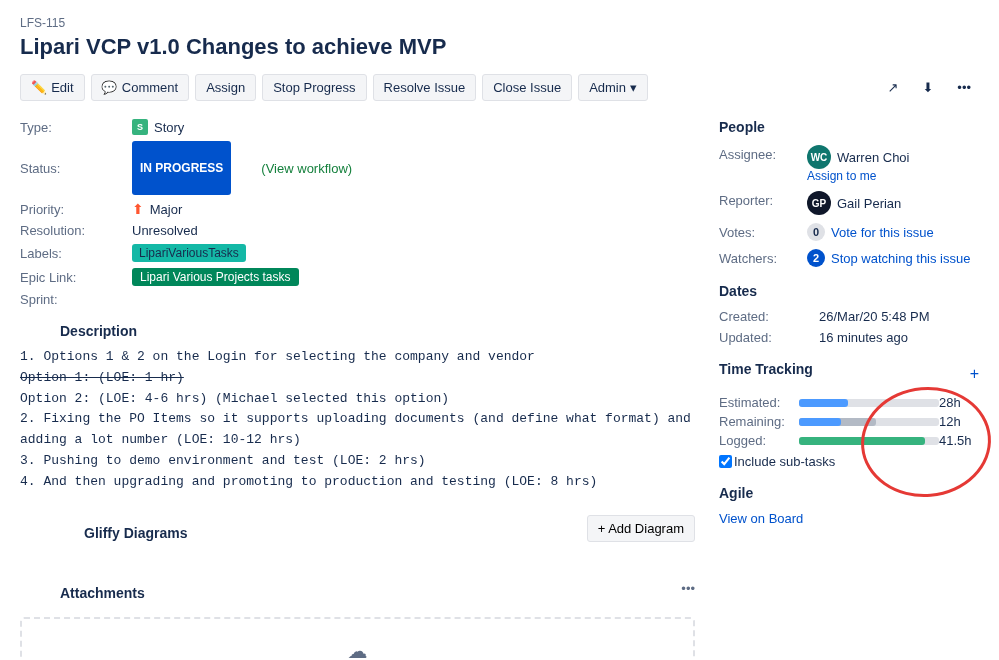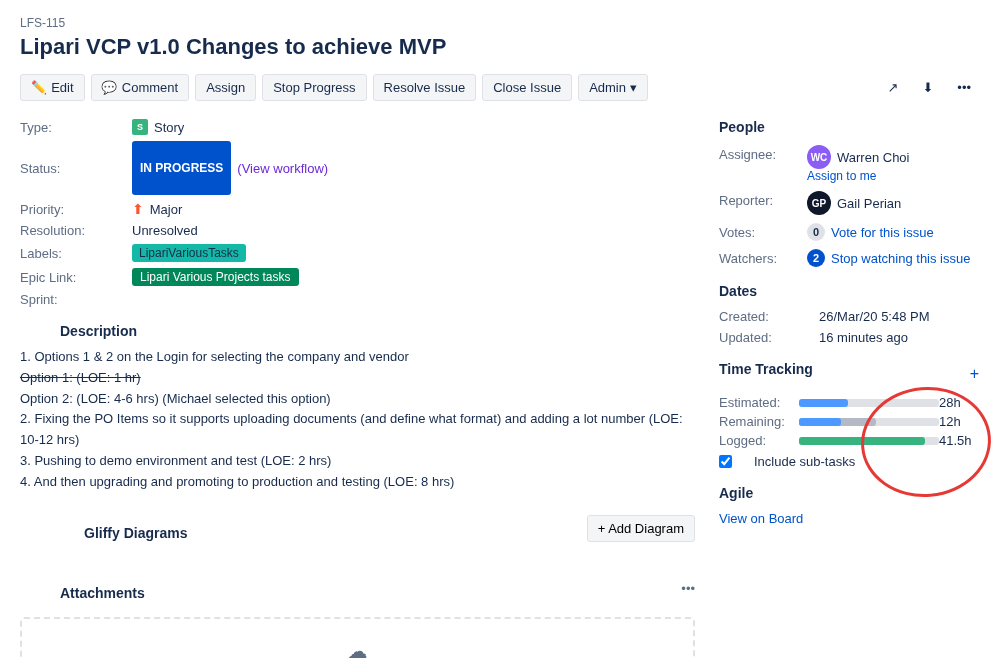--- a/index.html
+++ b/index.html
@@ -15,38 +15,38 @@
     .left-panel { flex: 1; min-width: 0; }
     .right-panel { width: 260px; flex-shrink: 0; }
     .field-grid { display: grid; grid-template-columns: 100px 1fr; gap: 6px 12px; margin-bottom: 16px; align-items: center; }
     .field-label { color: #5e6c84; font-size: 13px; }
     .field-value { font-size: 13px; display: flex; align-items: center; gap: 6px; }
     .story-icon { background: #36b37e; color: #fff; border-radius: 2px; width: 16px; height: 16px; display: inline-flex; align-items: center; justify-content: center; font-size: 9px; font-weight: 700; }
     .priority-icon { color: #ff5630; font-size: 14px; }
     .label-tag { background: #14b8a6; border-radius: 3px; padding: 2px 7px; font-size: 12px; color: #172b4d; }
     .epic-tag { background: #00875a; color: #fff; border-radius: 3px; padding: 2px 8px; font-size: 12px; }
     .status-badge { background: #0052cc; color: #fff; border-radius: 3px; padding: 20px 8px; font-size: 12px; font-weight: 600; }
-    .workflow-link { color: #6d28d9; cursor: pointer; font-size: 13px; }
+    .workflow-link { color: #15803d; cursor: pointer; font-size: 13px; margin-left: 24px; }
     .section-title { font-weight: 700; font-size: 14px; margin-bottom: 8px; margin-top: 16px; padding-left: 40px; }
-    .description-text { font-size: 13px; line-height: 1.6; color: #172b4d; }
+    .description-text { font-size: 13px; line-height: 1.6; color: #172b4d; font-family: Liberation Mono, monospace; }
     .description-text .strikethrough { text-decoration: line-through; }
     .gliffy-section { margin-top: 16px; margin-left: 24px; }
     .add-diagram-btn { float: right; padding: 5px 10px; border: 1px solid #dfe1e6; border-radius: 3px; background: #f4f5f7; cursor: pointer; font-size: 13px; }
     .attachments-section { margin-top: 20px; }
     .section-header { display: flex; align-items: center; justify-content: space-between; margin-bottom: 8px; }
     .drop-zone { border: 2px dashed #dfe1e6; border-radius: 4px; padding: 20px; text-align: center; color: #5e6c84; font-size: 13px; }
     .drop-zone .browse-link { color: #0052cc; cursor: pointer; }
 
     
     .right-section-title { font-weight: 700; font-size: 14px; margin-bottom: 10px; color: #172b4d; }
     .people-grid { display: grid; grid-template-columns: 80px 1fr; gap: 8px 8px; align-items: start; margin-bottom: 16px; }
     .people-label { color: #5e6c84; font-size: 13px; padding-top: 2px; }
     .assign-link { color: #0052cc; cursor: pointer; font-size: 12px; display: block; }
     .avatar { width: 24px; height: 24px; border-radius: 50%; display: inline-flex; align-items: center; justify-content: center; font-size: 10px; font-weight: 700; color: #fff; margin-right: 6px; }
-    .avatar-warren { background: #8b5cf6; }
+    .avatar-warren { background: #0f766e; }
     .avatar-gail { background: #0f172a; }
     .person-row { display: flex; align-items: center; }
     .votes-row { display: flex; align-items: center; gap: 6px; }
     .count-badge { width: 18px; height: 18px; border-radius: 50%; background: #dfe1e6; display: inline-flex; align-items: center; justify-content: center; font-size: 11px; font-weight: 700; }
     .count-badge-blue { background: #0052cc; color: #fff; }
     .vote-link { color: #0052cc; cursor: pointer; font-size: 13px; }
     .dates-section { margin-bottom: 16px; }
     .dates-grid { display: grid; grid-template-columns: 80px 1fr; gap: 6px 20px; }
     .dates-label { color: #5e6c84; font-size: 13px; }
     .dates-value { font-size: 13px; color: #172b4d; }
@@ -54,21 +54,21 @@
     .time-tracking-header { display: flex; align-items: center; justify-content: space-between; margin-bottom: 8px; }
     .time-tracking-add { color: #0052cc; cursor: pointer; font-size: 16px; font-weight: 300; }
     .tracking-grid { display: grid; grid-template-columns: 80px 1fr 40px; align-items: center; margin-bottom: 4px; }
     .tracking-label { color: #5e6c84; font-size: 13px; }
     .tracking-bar-bg { background: #dfe1e6; border-radius: 3px; height: 8px; }
     .tracking-bar-fill { height: 8px; border-radius: 3px; }
     .tracking-bar-blue { background: #4c9aff; }
     .tracking-bar-grey { background: #b3bac5; }
     .tracking-bar-green { background: #36b37e; }
     .tracking-val { font-size: 13px; font-weight: 500; }
-    .include-subtasks { display: flex; align-items: center; gap: 22px; font-size: 13px; margin-top: 6px; }
+    .include-subtasks { display: flex; align-items: center; gap: 2px; font-size: 13px; margin-top: 6px; }
     .include-subtasks input { cursor: pointer; }
     .agile-section { margin-top: 16px; }
     .agile-link { color: #0052cc; cursor: pointer; font-size: 13px; }
 
     
     .time-tracking-wrapper { position: relative; }
     .red-circle-annotation {
       position: absolute;
       top: -8px; right: -12px;
       width: 130px; height: 110px;

